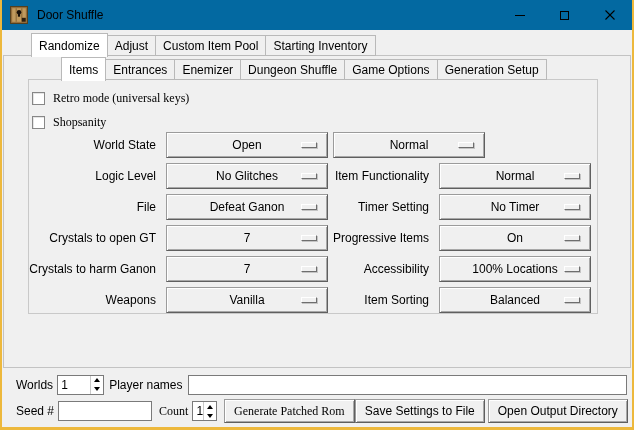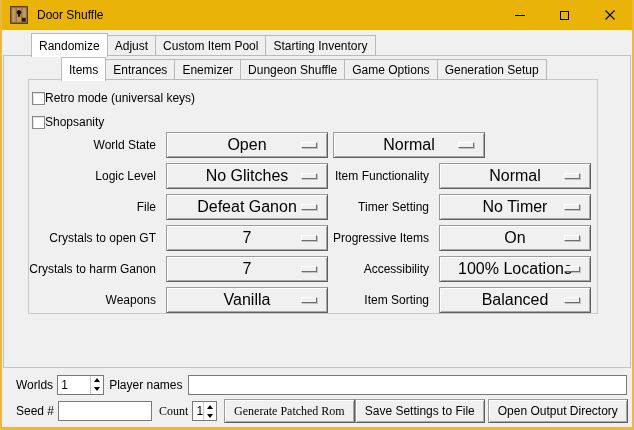--- a/index.html
+++ b/index.html
@@ -4,21 +4,21 @@
 <style>
   * { box-sizing: border-box; margin: 0; padding: 0; }
   body { margin: 0; background: #444; font-family: "Liberation Sans", sans-serif; }
   .window {
     position: relative; width: 634px; height: 430px;
     background: #f0f0f0;
     border-left: 2px solid #edb83c; border-right: 2px solid #edb83c; border-bottom: 3px solid #edb83c;
     overflow: hidden;
   }
   
-  .titlebar { height: 30px; background: #eab308; display: flex; align-items: center; }
+  .titlebar { height: 30px; background: #0369a1; display: flex; align-items: center; }
   .app-icon { width: 18px; height: 18px; margin: 0 9px 0 8px; flex: 0 0 auto; }
   .title-text { font-size: 12px; color: #000; }
   .win-controls { margin-left: auto; display: flex; height: 100%; }
   .win-btn { width: 45px; height: 100%; display: flex; align-items: center; justify-content: center; cursor: default; }
   .glyph-min { width: 10px; height: 1px; background: #000; }
   .glyph-max { width: 9px; height: 9px; border: 1px solid #000; }
   
   .tabbar { position: absolute; display: flex; align-items: flex-end; z-index: 2; margin-left: 26px; }
   .tabbar-main { top: 33px; left: 3px; }
   .tabbar-sub  { top: 57px; left: 33px; }
@@ -42,33 +42,33 @@
     background: #f0f0f0; border: 1px solid #c9c9c9; z-index: 1;
   }
   
   .cb-row { display: flex; align-items: center; height: 24px; margin: 0 0 0 3px; }
   .cb-row:first-child { margin-top: 6px; }
   .checkbox {
     width: 13px; height: 13px; background: #fff;
     border: 1px solid #878787; box-shadow: inset 1px 1px 0 rgba(0,0,0,0.10);
     flex: 0 0 auto;
   }
-  .cb-label { font-size: 12px; margin-left: 0; color: #000; }
+  .cb-label { font-size: 12px; margin-left: 8px; color: #000; font-family: Liberation Serif, serif; }
   
   .options { position: absolute; top: 49px; left: 0; width: 100%; }
   .opt-row { display: flex; align-items: center; height: 31px; }
   .opt-label { font-size: 12px; color: #000; text-align: right; }
   .lbl-left  { width: 132px; padding-right: 5px; }
   .lbl-right { width: 106px; padding-right: 5px; }
   .dropdown {
     position: relative; height: 26px; background: #f0f0f0;
     border: 1px solid; border-color: #9b9b9b #5f5f5f #5f5f5f #9b9b9b;
     box-shadow: inset 1px 1px 0 #ffffff, inset -1px -1px 0 #a8a8a8;
     display: flex; align-items: center; justify-content: center;
-    font-size: 16px; color: #000; cursor: default;
+    font-size: 12px; color: #000; cursor: default;
   }
   .dd-left  { width: 162px; margin-left: 5px; }
   .dd-right { width: 152px; margin-left: 5px; }
   .dd-indicator {
     position: absolute; right: 10px; top: 50%; transform: translateY(-50%);
     width: 16px; height: 6px; background: #f0f0f0;
     border: 1px solid; border-color: #ffffff #6e6e6e #6e6e6e #ffffff;
     box-shadow: 1px 1px 0 rgba(0,0,0,0.18);
   }
   

